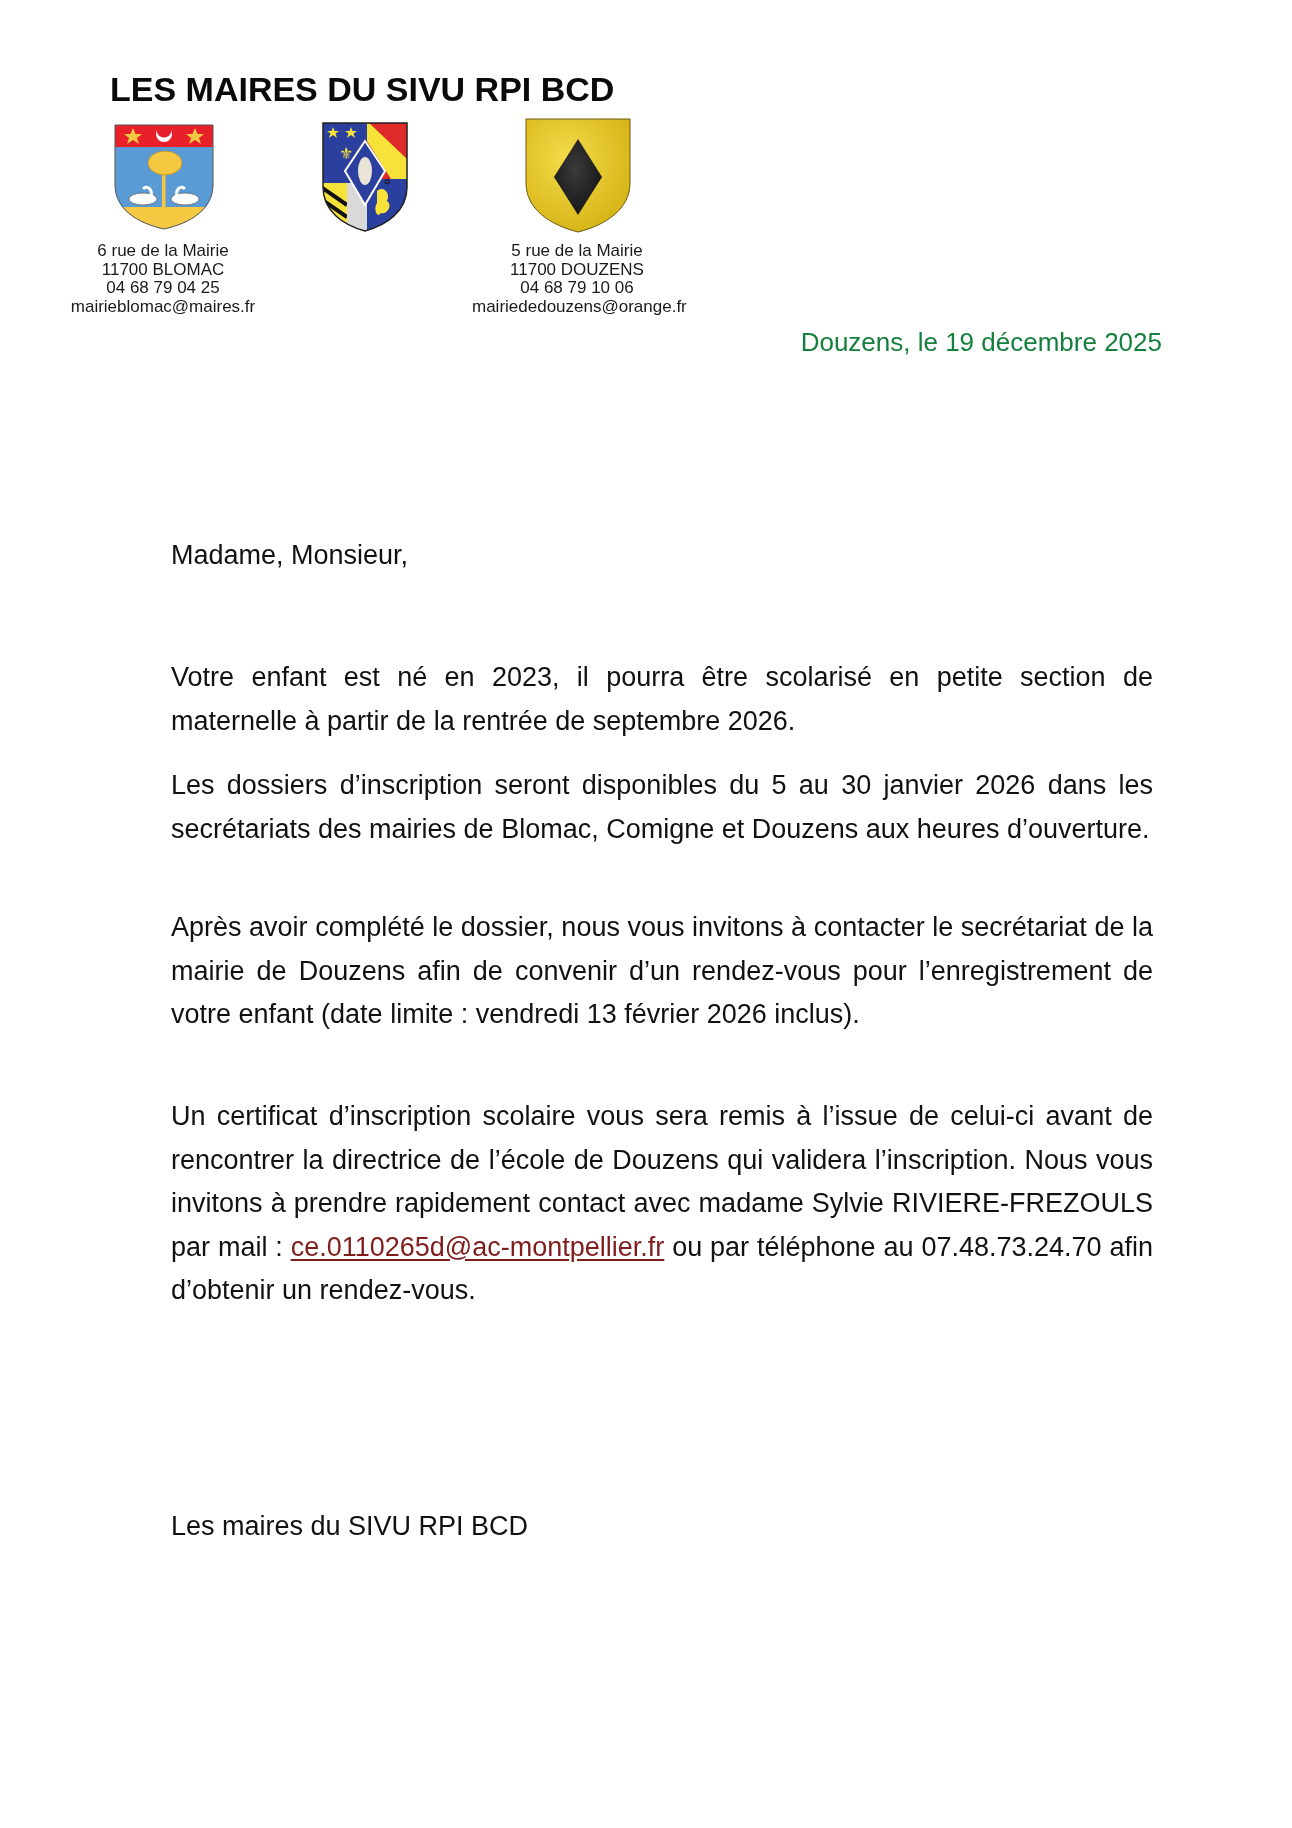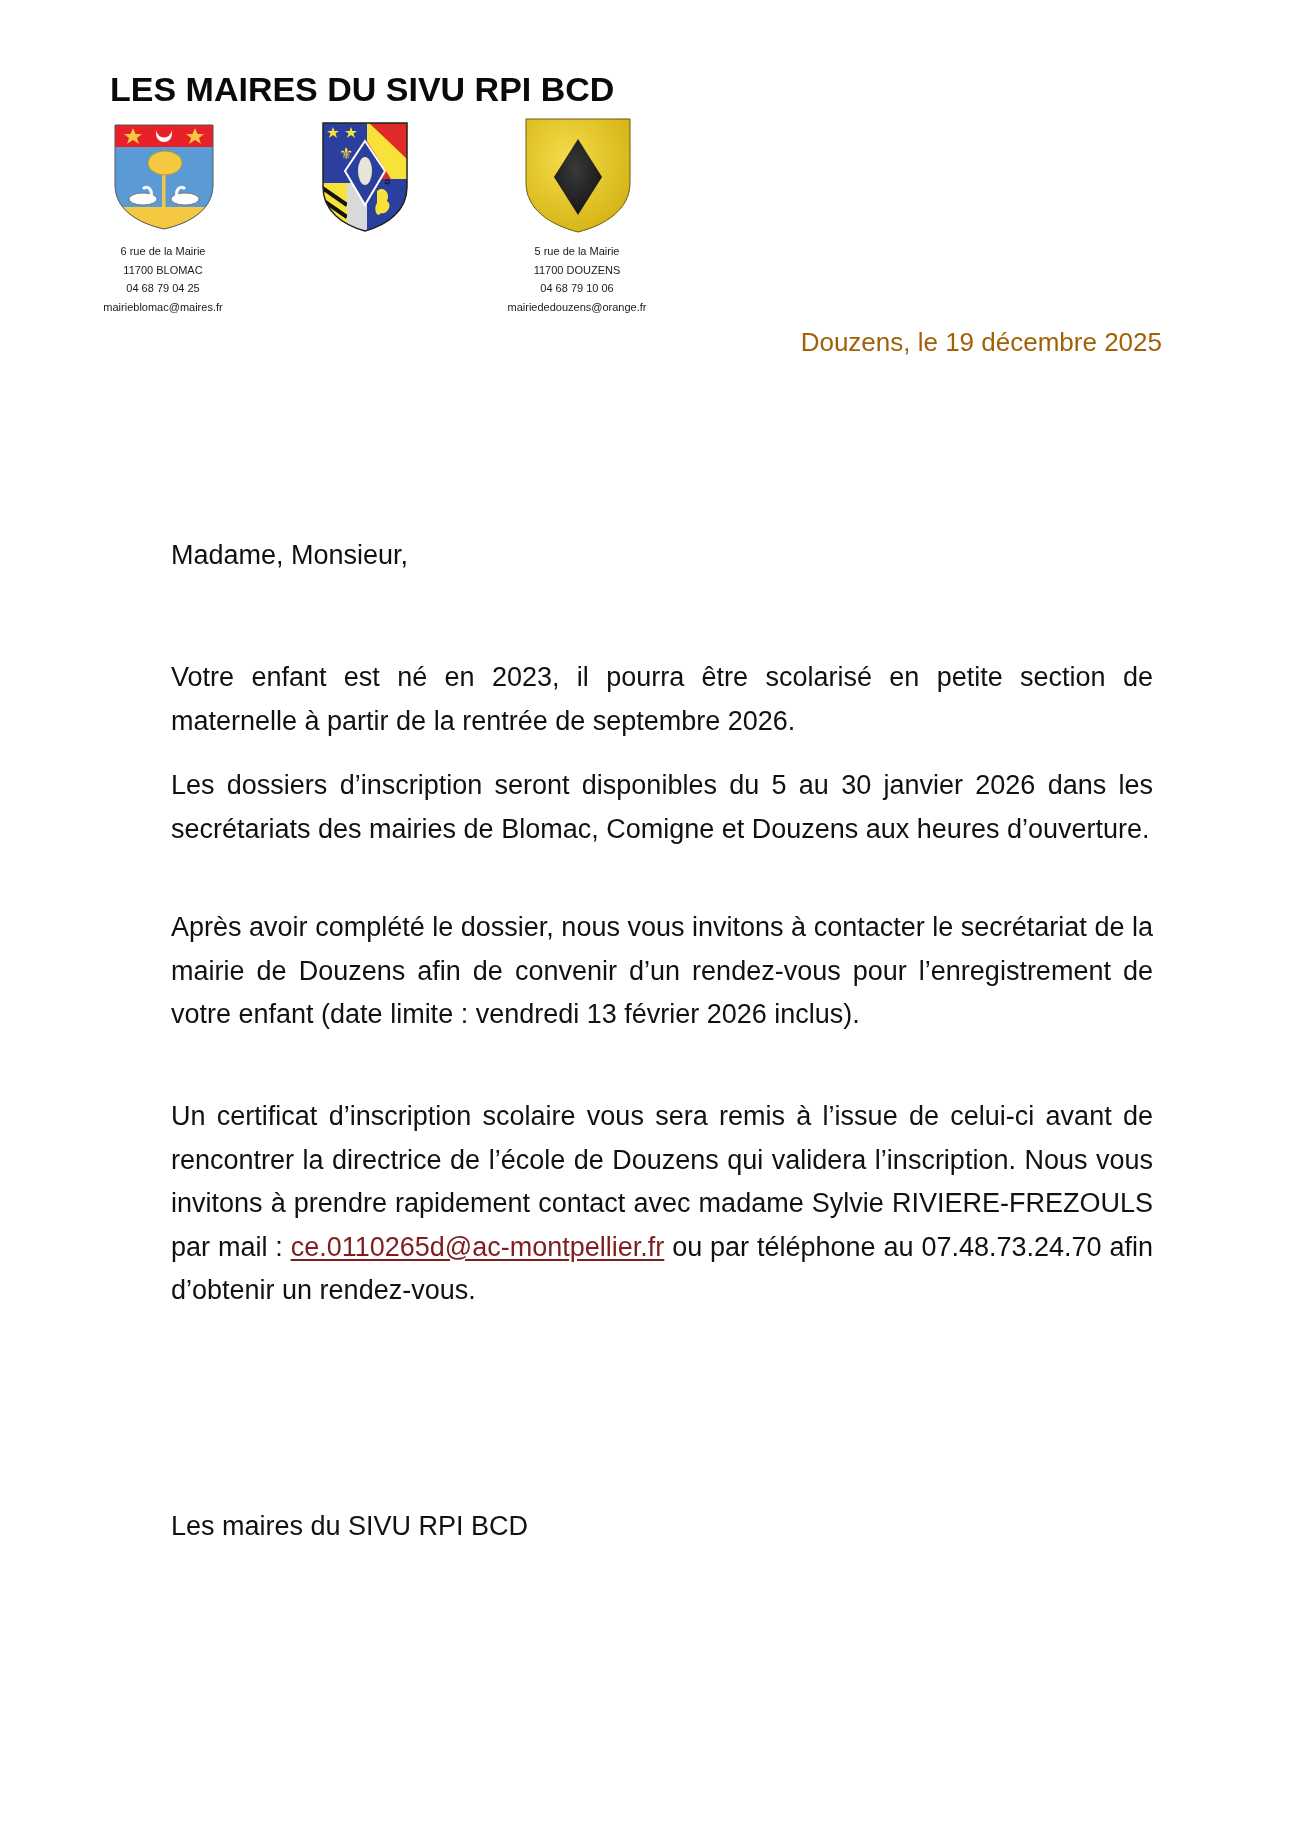--- a/index.html
+++ b/index.html
@@ -17,30 +17,30 @@
     }
 
     .crest { position: absolute; }
     .crest svg { display: block; }
     .crest-blomac { left: 97px; top: 123px; width: 102px; height: 108px; }
     .crest-comigne { left: 305px; top: 121px; width: 88px; height: 112px; }
     .crest-douzens { left: 506px; top: 115px; width: 112px; height: 120px; }
 
     .address {
       position: absolute; top: 242px; width: 210px; text-align: center;
-      font-family: "Liberation Sans", sans-serif; font-size: 11px; line-height: 18.5px; color: #1a1a1a;
+      font-family: "Liberation Sans", sans-serif; font-size: 17px; line-height: 18.5px; color: #1a1a1a;
     }
     .address div { white-space: nowrap; }
     .address-blomac { left: 42px; }
     .address-comigne { left: 245px; }
     .address-douzens { left: 456px; }
 
     .date-line {
       position: absolute; left: 746px; top: 327px; width: 400px; text-align: right;
-      font-size: 26px; white-space: nowrap; color: #a16207;
+      font-size: 26px; white-space: nowrap; color: #15803d;
     }
 
     .body-text {
       position: absolute; left: 155px; width: 982px;
       font-size: 27px; line-height: 43.5px; color: #111;
     }
     .salutation { top: 534px; }
     .para { text-align: justify; }
     .para-1 { top: 656px; }
     .para-2 { top: 764px; }

